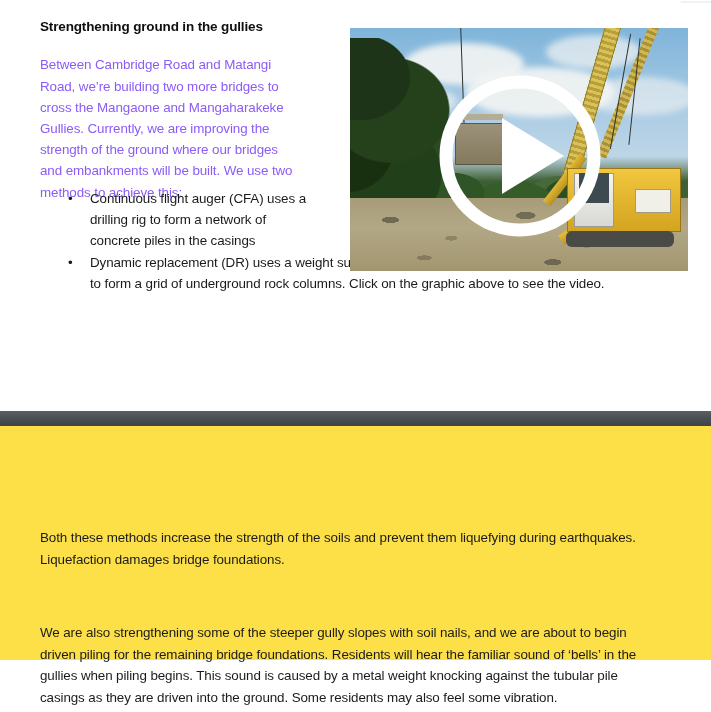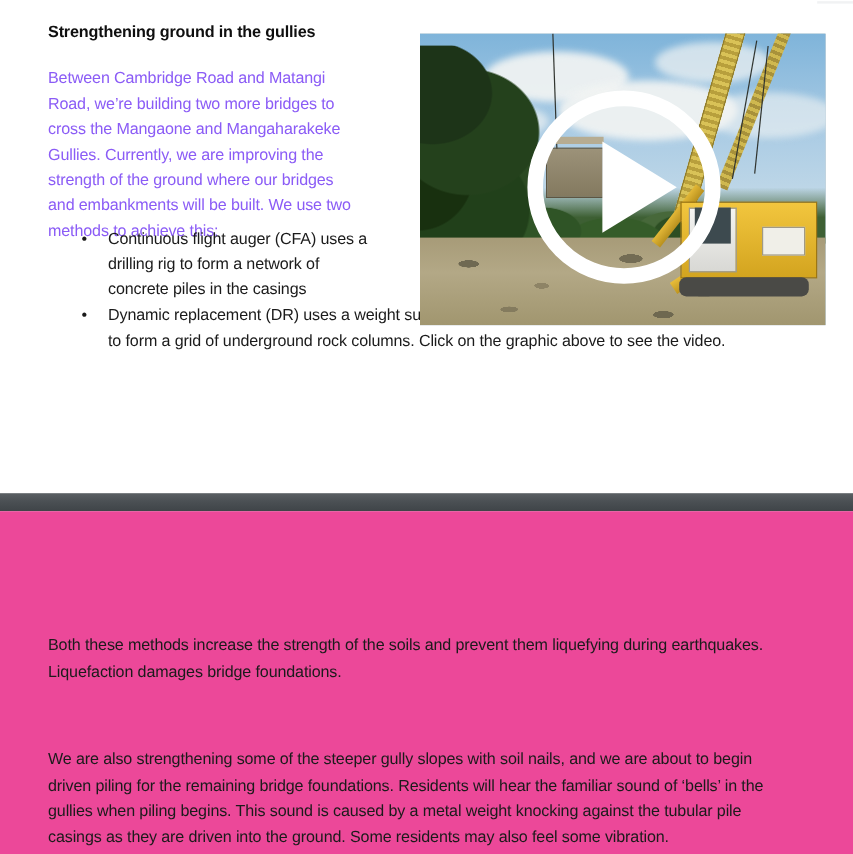--- a/index.html
+++ b/index.html
@@ -294,22 +294,22 @@
     height: 15px;
     background: linear-gradient(to bottom, #5b6064 0%, #4b5054 45%, #3f4448 100%);
   }
 
   
   .page-two {
     position: absolute;
     left: 0;
     top: 426px;
     width: 711px;
-    height: 286px;
-    background: #ec4899;
+    height: 234px;
+    background: #fde047;
   }
   .body-para {
     position: absolute;
     left: 40px;
     width: 612px;
     font-size: 13.4px;
     line-height: 21.6px;
     letter-spacing: -0.1px;
     color: #1b1b1b;
     margin: 0;

